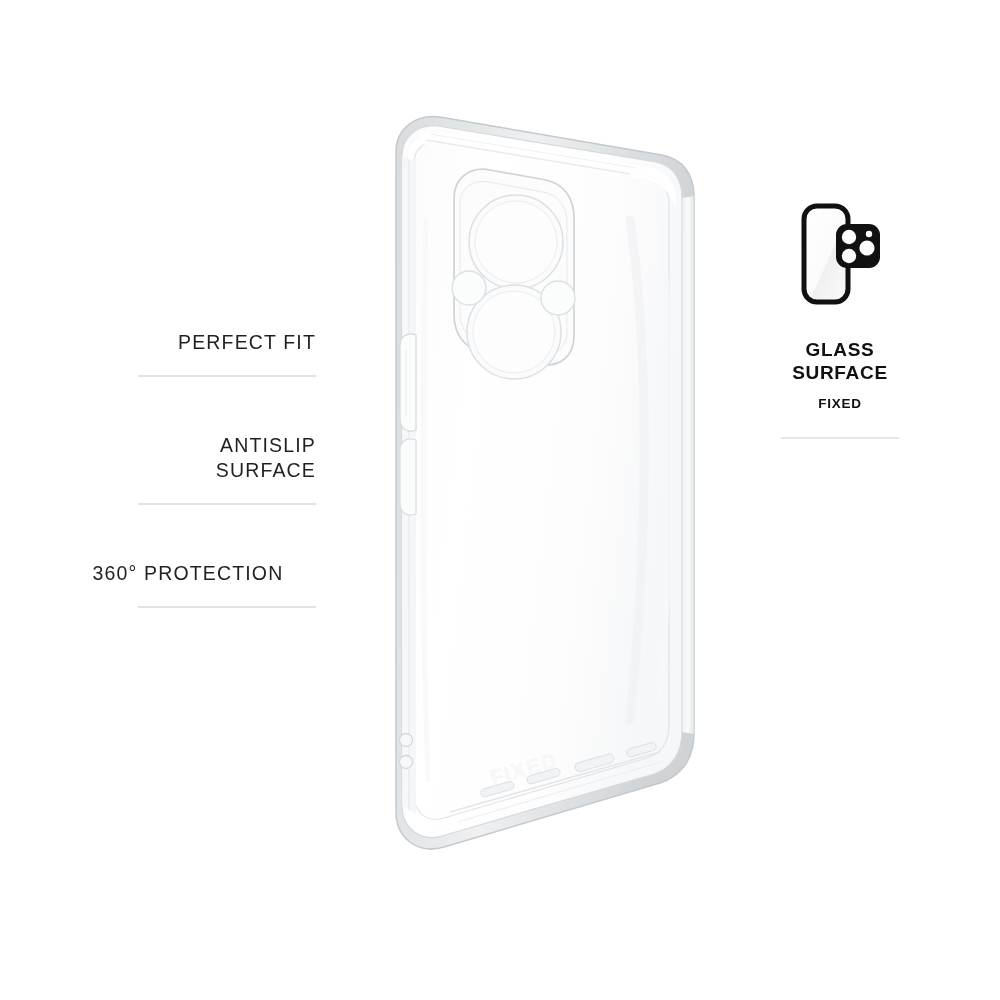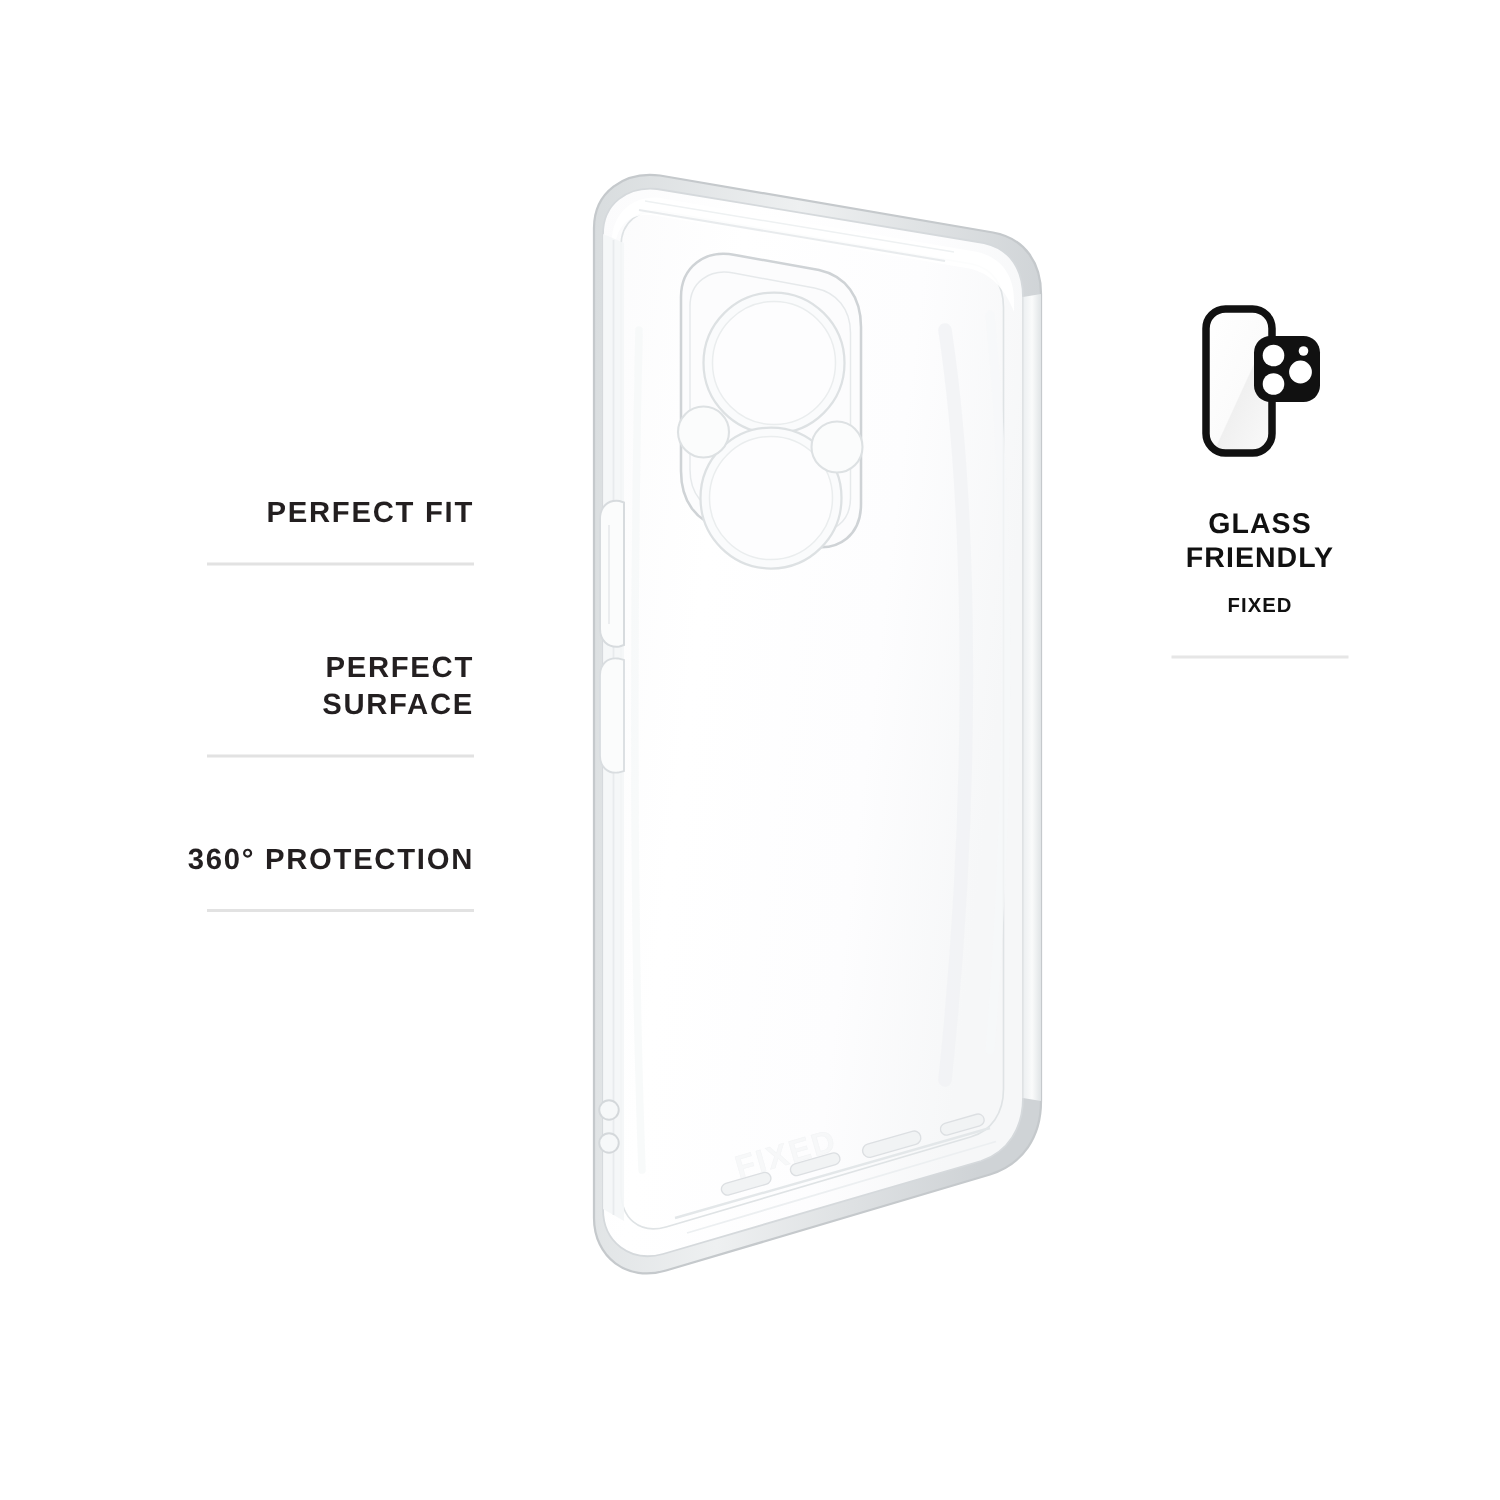--- a/index.html
+++ b/index.html
@@ -27,27 +27,27 @@
   .features {
     position: absolute;
     left: 60px;
     top: 330px;
     width: 256px;
     text-align: right;
   }
   .feature {
     margin-bottom: 56px;
   }
-  .feature:last-child { margin-bottom: 4px; }
+  .feature:last-child { margin-bottom: 4px; text-align: center; }
   .feature-label {
     font-size: 19.5px;
     letter-spacing: 1.15px;
     line-height: 25px;
     color: #231f20;
-    font-weight: 700;
+    font-weight: 400;
     white-space: pre-line;
   }
   .feature-rule {
     height: 2px;
     background: #e2e2e2;
     width: 178px;
     margin-left: auto;
     margin-top: 20px;
   }
 
@@ -268,21 +268,21 @@
   </div>
 
   <div class="features">
 
     <div class="feature">
       <div class="feature-label">PERFECT FIT</div>
       <div class="feature-rule"></div>
     </div>
 
     <div class="feature">
-      <div class="feature-label">PERFECT
+      <div class="feature-label">ANTISLIP
 SURFACE</div>
       <div class="feature-rule"></div>
     </div>
 
     <div class="feature">
       <div class="feature-label">360° PROTECTION</div>
       <div class="feature-rule"></div>
     </div>
 
   </div>
@@ -307,21 +307,21 @@
 
           <circle cx="59" cy="39" r="7.2" fill="#ffffff"></circle>
           <circle cx="59" cy="58" r="7.2" fill="#ffffff"></circle>
           <circle cx="77" cy="50" r="7.6" fill="#ffffff"></circle>
           <circle cx="79" cy="36" r="3.2" fill="#ffffff"></circle>
         </svg>
       </span>
     </div>
 
     <div class="badge-title">GLASS
-FRIENDLY</div>
+SURFACE</div>
 
 
     <div class="badge-brand">FIXED</div>
 
     <div class="badge-rule"></div>
   </div>
 
 </div>
 
 </body></html>

